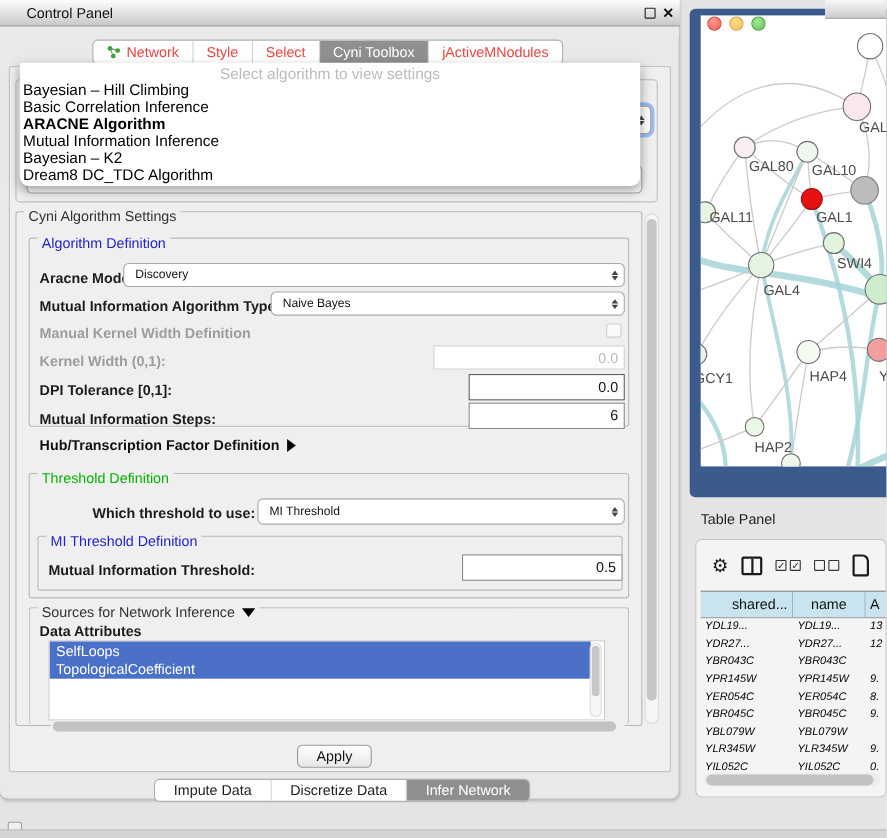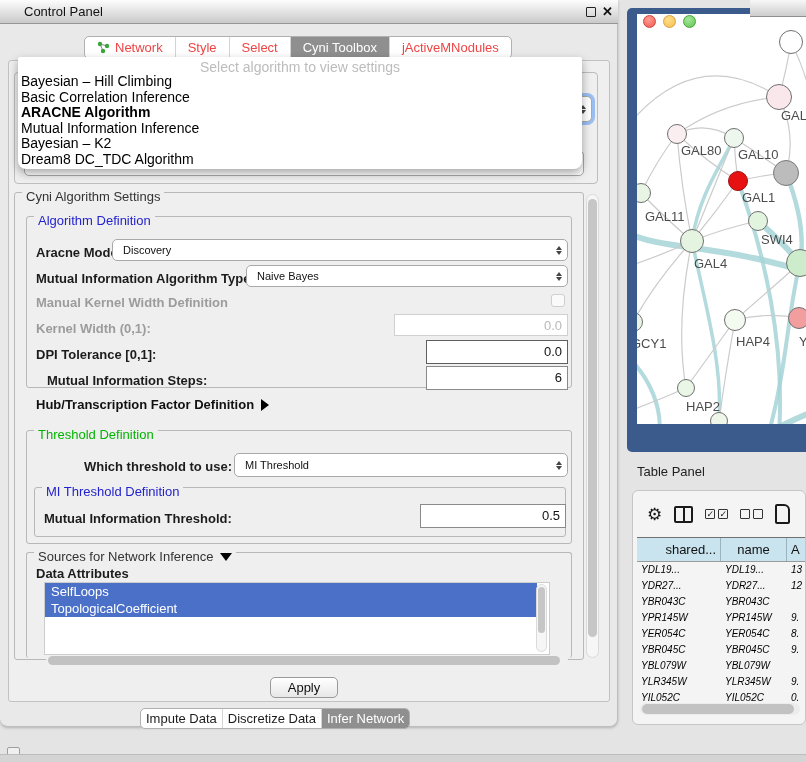--- a/index.html
+++ b/index.html
@@ -84,21 +84,21 @@
 
   .hubrow { position:absolute; font-size:13px; font-weight:bold; color:#111; display:flex; align-items:center; gap:7px; }
   .tri-right { width:0; height:0; border-top:6px solid transparent; border-bottom:6px solid transparent; border-left:8px solid #000; }
   .tri-down { width:0; height:0; border-left:6px solid transparent; border-right:6px solid transparent; border-top:8px solid #000; display:inline-block; margin-left:6px; }
 
   .btn { position:absolute; background:linear-gradient(#ffffff,#e7e7e7); border:1px solid #9a9a9a;
     border-radius:5px; font-size:13px; color:#111; text-align:center; }
 
   .bottom-tabs { position:absolute; left:140px; top:708px; height:21px; display:flex;
     background:#fff; border:1px solid #b0b0b0; border-radius:5px; overflow:hidden; z-index:4; }
-  .btab { display:flex; align-items:center; padding:0 5px; font-size:13px; color:#1c1c1c;
+  .btab { display:flex; align-items:center; padding:0 17px; font-size:13px; color:#1c1c1c;
     border-left:1px solid #d4d4d4; white-space:nowrap;text-align:center; }
   .btab:first-child { border-left:none; }
   .btab.selected { background:#8f8f8f; color:#fff; }
 
   
   .net-frame { position:absolute; left:627px; top:8px; width:179px; height:444px;
     background:#3a5b8c; border-radius:5px 0 0 5px; z-index:1; }
   .net-canvas { position:absolute; left:637px; top:14px; width:169px; height:410px;
     background:#fff; overflow:hidden; z-index:2; }
   .corner-strip { position:absolute; left:750px; top:0; width:56px; height:17px;
@@ -226,21 +226,21 @@
         <i class="up"></i>
         <i class="dn"></i>
       </span>
   </div>
   <span class="lbl dis" style="left:36px; top:295px;">Manual Kernel Width Definition</span>
   <span class="cbox" style="left:551px; top:294px;"></span>
   <span class="lbl dis" style="left:36px; top:321px;">Kernel Width (0,1):</span>
   <div class="tfield dis" style="left:394px; top:314px; width:174px; height:22px;">0.0</div>
   <span class="lbl" style="left:36px; top:347px;">DPI Tolerance [0,1]:</span>
   <div class="tfield strong" style="left:426px; top:340px; width:142px; height:24px;">0.0</div>
-  <span class="lbl" style="left:36px; top:373px;margin-left:11px;">Mutual Information Steps:</span>
+  <span class="lbl" style="left:36px; top:373px;">Mutual Information Steps:</span>
   <div class="tfield" style="left:426px; top:366px; width:142px; height:24px;">6</div>
 
   <div class="hubrow" style="left:36px; top:397px;">
     <span>Hub/Transcription Factor Definition</span>
     <span class="tri-right"></span>
   </div>
 
   <div class="gbox" style="left:26px; top:430px; width:546px; height:114px;">
     <span class="gb-label green">Threshold Definition</span>
   </div>
@@ -334,21 +334,21 @@
       <div class="node" style="left: 129px; top: 70px; width: 26px; height: 26px; background: rgb(249, 231, 235);"></div>
       <span class="node-label" style="left: 144px; top: 94px;">GAL</span>
       <div class="node" style="left: 30px; top: 110px; width: 20px; height: 20px; background: rgb(250, 238, 241);"></div>
       <span class="node-label" style="left: 44px; top: 129px;">GAL80</span>
       <div class="node" style="left: 87px; top: 114px; width: 20px; height: 20px; background: rgb(237, 247, 237);"></div>
       <span class="node-label" style="left: 101px; top: 133px;">GAL10</span>
       <div class="node" style="left: 91px; top: 157px; width: 20px; height: 20px; background: rgb(232, 17, 17); border-color: rgb(155, 17, 17);"></div>
       <span class="node-label" style="left: 105px; top: 176px;">GAL1</span>
       <div class="node" style="left: 136px; top: 146px; width: 26px; height: 26px; background: rgb(188, 188, 188); border-color: rgb(122, 122, 122);"></div>
       <div class="node" style="left: -6px; top: 169px; width: 20px; height: 20px; background: rgb(232, 244, 228);"></div>
-      <span class="node-label" style="left: 8px; top: 195px;">GAL11</span>
+      <span class="node-label" style="left: 8px; top: 176px;">GAL11</span>
       <div class="node" style="left: 111px; top: 197px; width: 20px; height: 20px; background: rgb(226, 243, 222);"></div>
       <span class="node-label" style="left: 124px; top: 218px;">SWI4</span>
       <div class="node" style="left: 43px; top: 215px; width: 24px; height: 24px; background: rgb(228, 244, 224);"></div>
       <span class="node-label" style="left: 57px; top: 242px;">GAL4</span>
       <div class="node" style="left: 149px; top: 235px; width: 28px; height: 28px; background: rgb(205, 236, 203);"></div>
       <div class="node" style="left: 87px; top: 295px; width: 22px; height: 22px; background: rgb(243, 250, 240);"></div>
       <span class="node-label" style="left: 99px; top: 320px;">HAP4</span>
       <div class="node" style="left: 151px; top: 293px; width: 22px; height: 22px; background: rgb(242, 158, 158);"></div>
       <span class="node-label" style="left: 162px; top: 320px;">Y</span>
       <div class="node" style="left: -14px; top: 298px; width: 20px; height: 20px; background: rgb(232, 244, 228);"></div>

